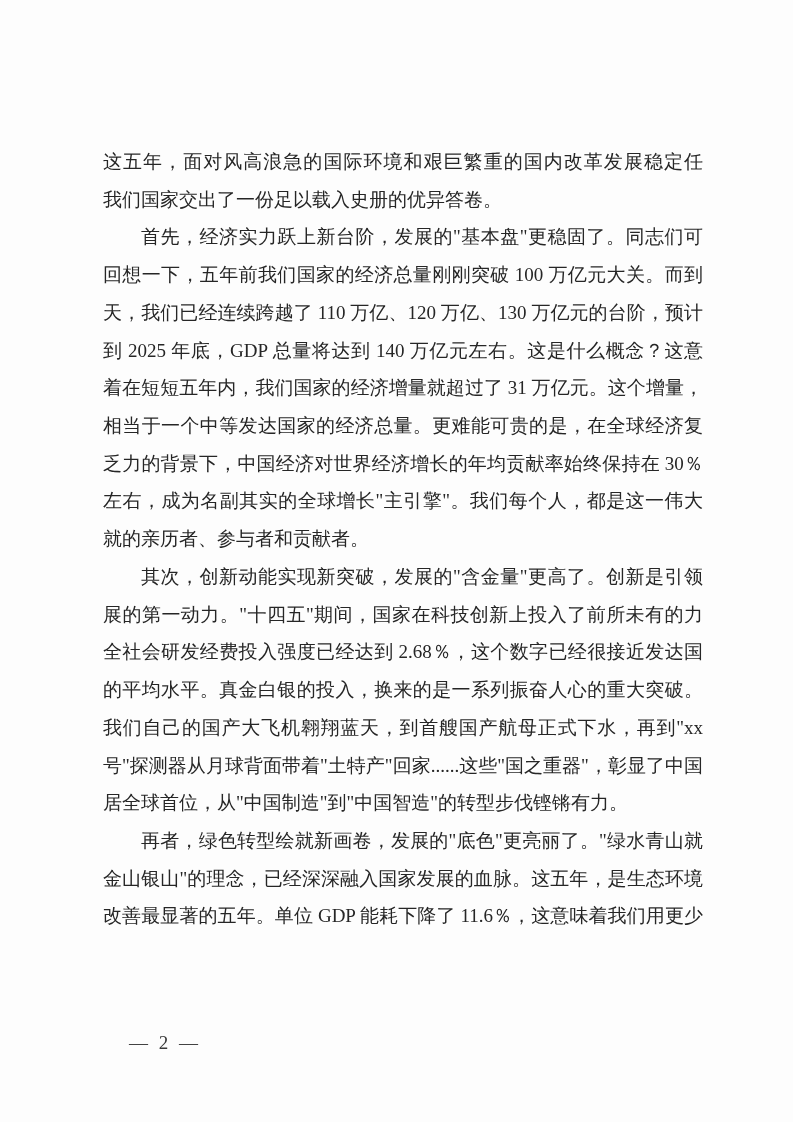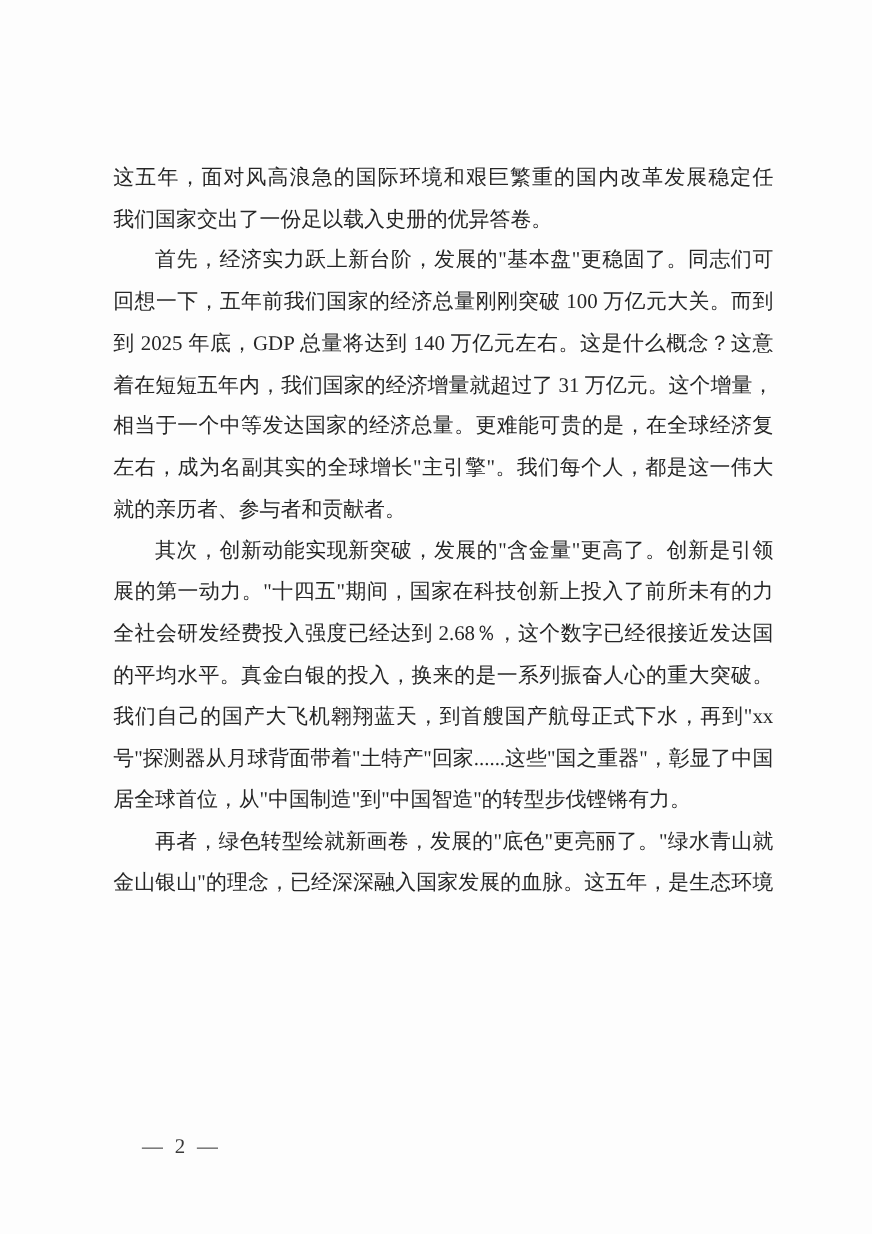--- a/index.html
+++ b/index.html
@@ -59,38 +59,41 @@
   <div class="body-text">
 
     <div class="para">
       <div class="ln">这五年，面对风高浪急的国际环境和艰巨繁重的国内改革发展稳定任务，</div>
       <div class="ln end">我们国家交出了一份足以载入史册的优异答卷。</div>
     </div>
 
     <div class="para">
       <div class="ln ind">首先，经济实力跃上新台阶，发展的"基本盘"更稳固了。同志们可以</div>
       <div class="ln">回想一下，五年前我们国家的经济总量刚刚突破 100 万亿元大关。而到今</div>
+      <div class="ln">天，我们已经连续跨越了 110 万亿、120 万亿、130 万亿元的台阶，预计</div>
       <div class="ln">到 2025 年底，GDP 总量将达到 140 万亿元左右。这是什么概念？这意味</div>
       <div class="ln">着在短短五年内，我们国家的经济增量就超过了 31 万亿元。这个增量，</div>
       <div class="ln">相当于一个中等发达国家的经济总量。更难能可贵的是，在全球经济复苏</div>
+      <div class="ln">乏力的背景下，中国经济对世界经济增长的年均贡献率始终保持在 30％</div>
       <div class="ln">左右，成为名副其实的全球增长"主引擎"。我们每个人，都是这一伟大成</div>
       <div class="ln end">就的亲历者、参与者和贡献者。</div>
     </div>
 
     <div class="para">
       <div class="ln ind">其次，创新动能实现新突破，发展的"含金量"更高了。创新是引领发</div>
       <div class="ln">展的第一动力。"十四五"期间，国家在科技创新上投入了前所未有的力量。</div>
       <div class="ln">全社会研发经费投入强度已经达到 2.68％，这个数字已经很接近发达国家</div>
       <div class="ln">的平均水平。真金白银的投入，换来的是一系列振奋人心的重大突破。从</div>
       <div class="ln">我们自己的国产大飞机翱翔蓝天，到首艘国产航母正式下水，再到"xx 六</div>
       <div class="ln">号"探测器从月球背面带着"土特产"回家......这些"国之重器"，彰显了中国</div>
       <div class="ln end">居全球首位，从"中国制造"到"中国智造"的转型步伐铿锵有力。</div>
     </div>
 
     <div class="para">
       <div class="ln ind">再者，绿色转型绘就新画卷，发展的"底色"更亮丽了。"绿水青山就是</div>
       <div class="ln">金山银山"的理念，已经深深融入国家发展的血脉。这五年，是生态环境</div>
+      <div class="ln">改善最显著的五年。单位 GDP 能耗下降了 11.6％，这意味着我们用更少</div>
     </div>
 
   </div>
 
   <div class="footer">— 2 —</div>
 </div>
 
 </body></html>

